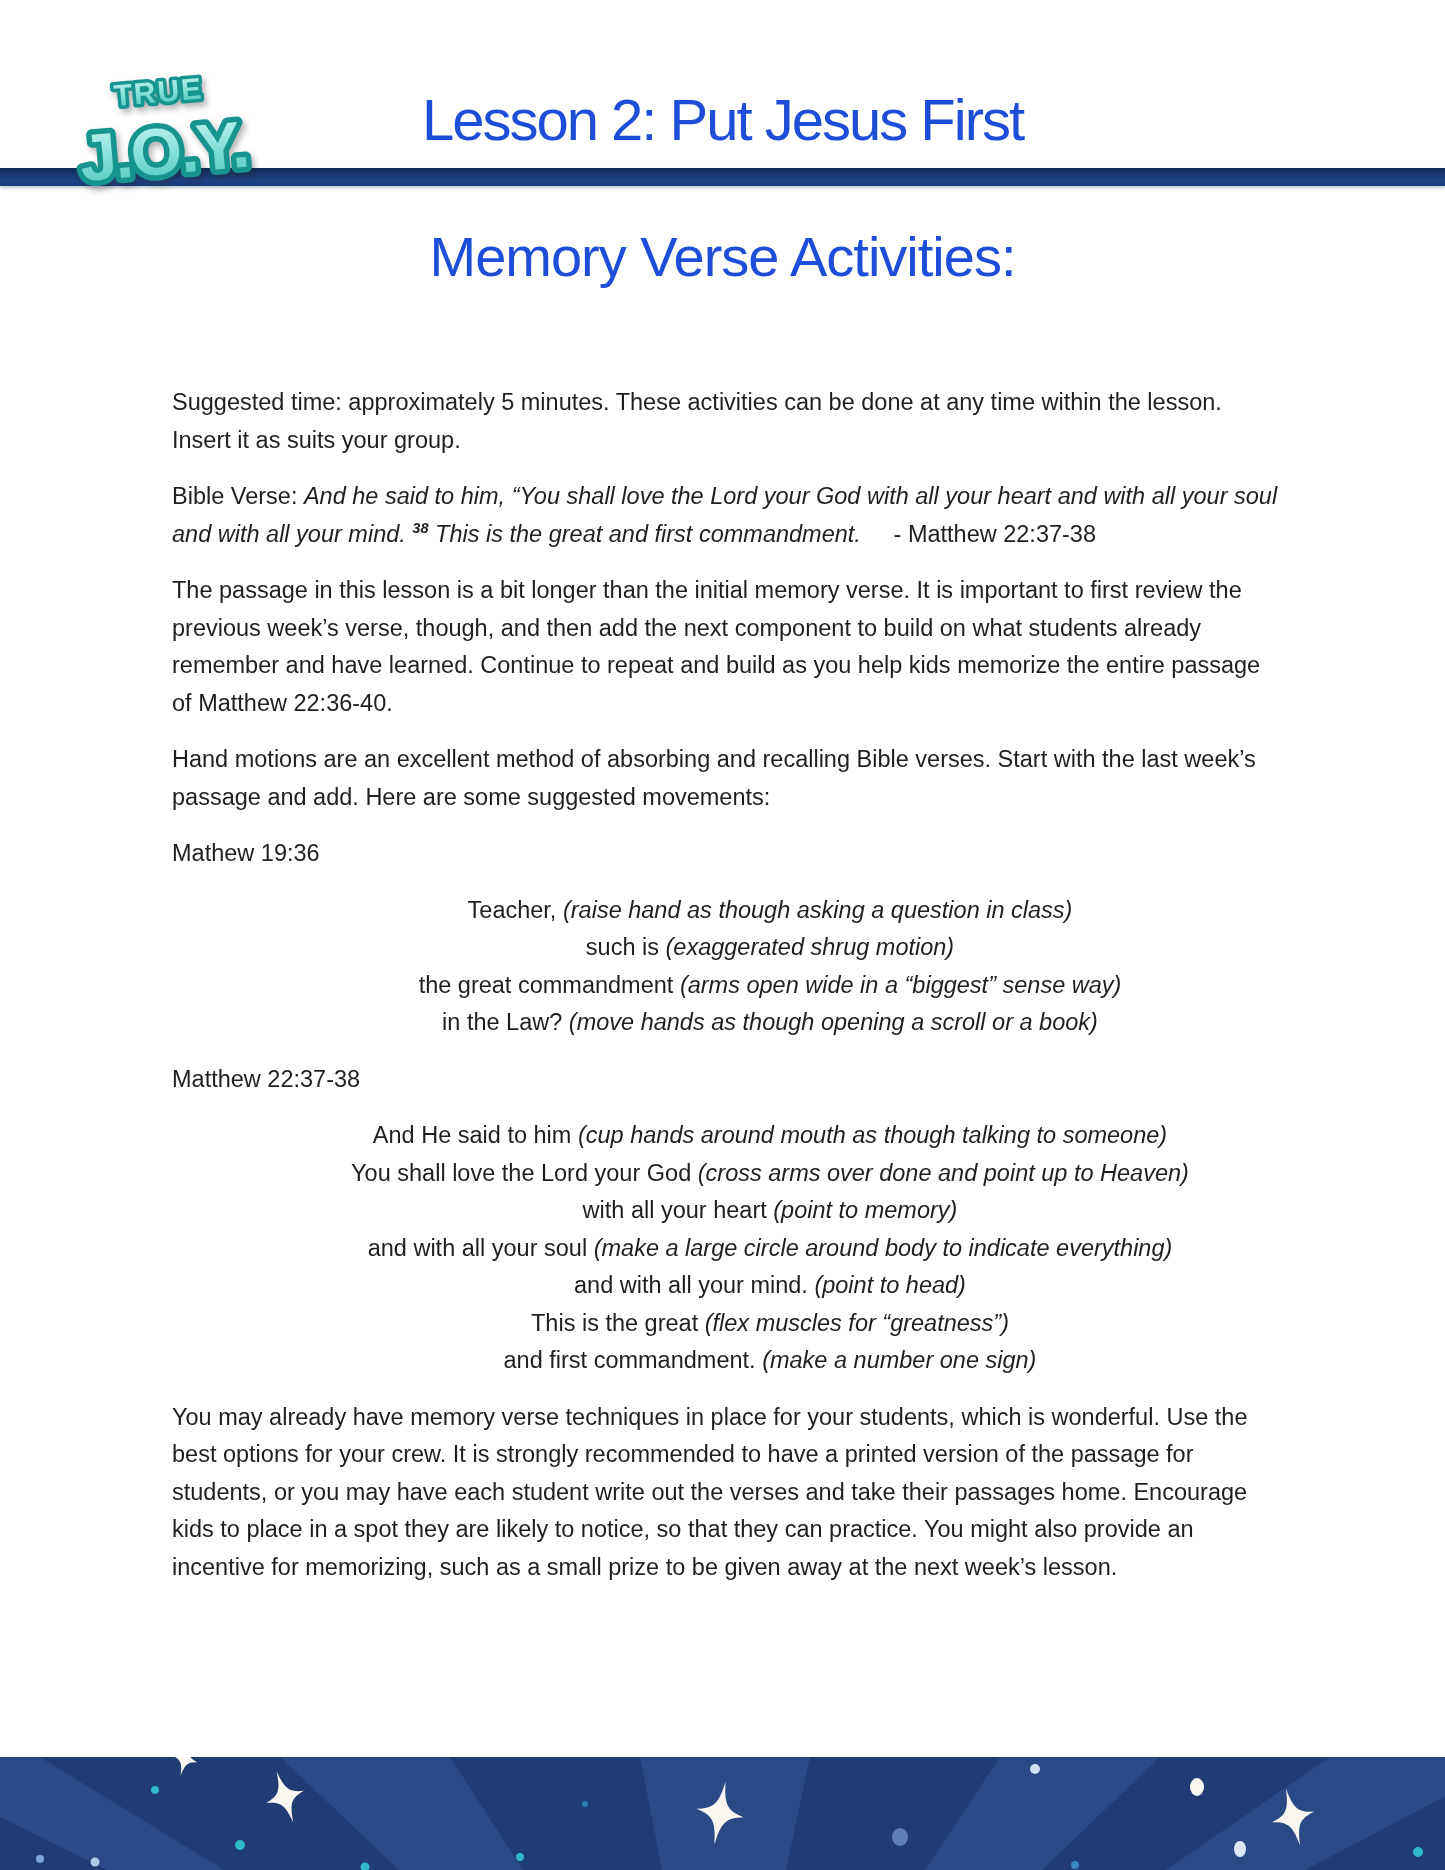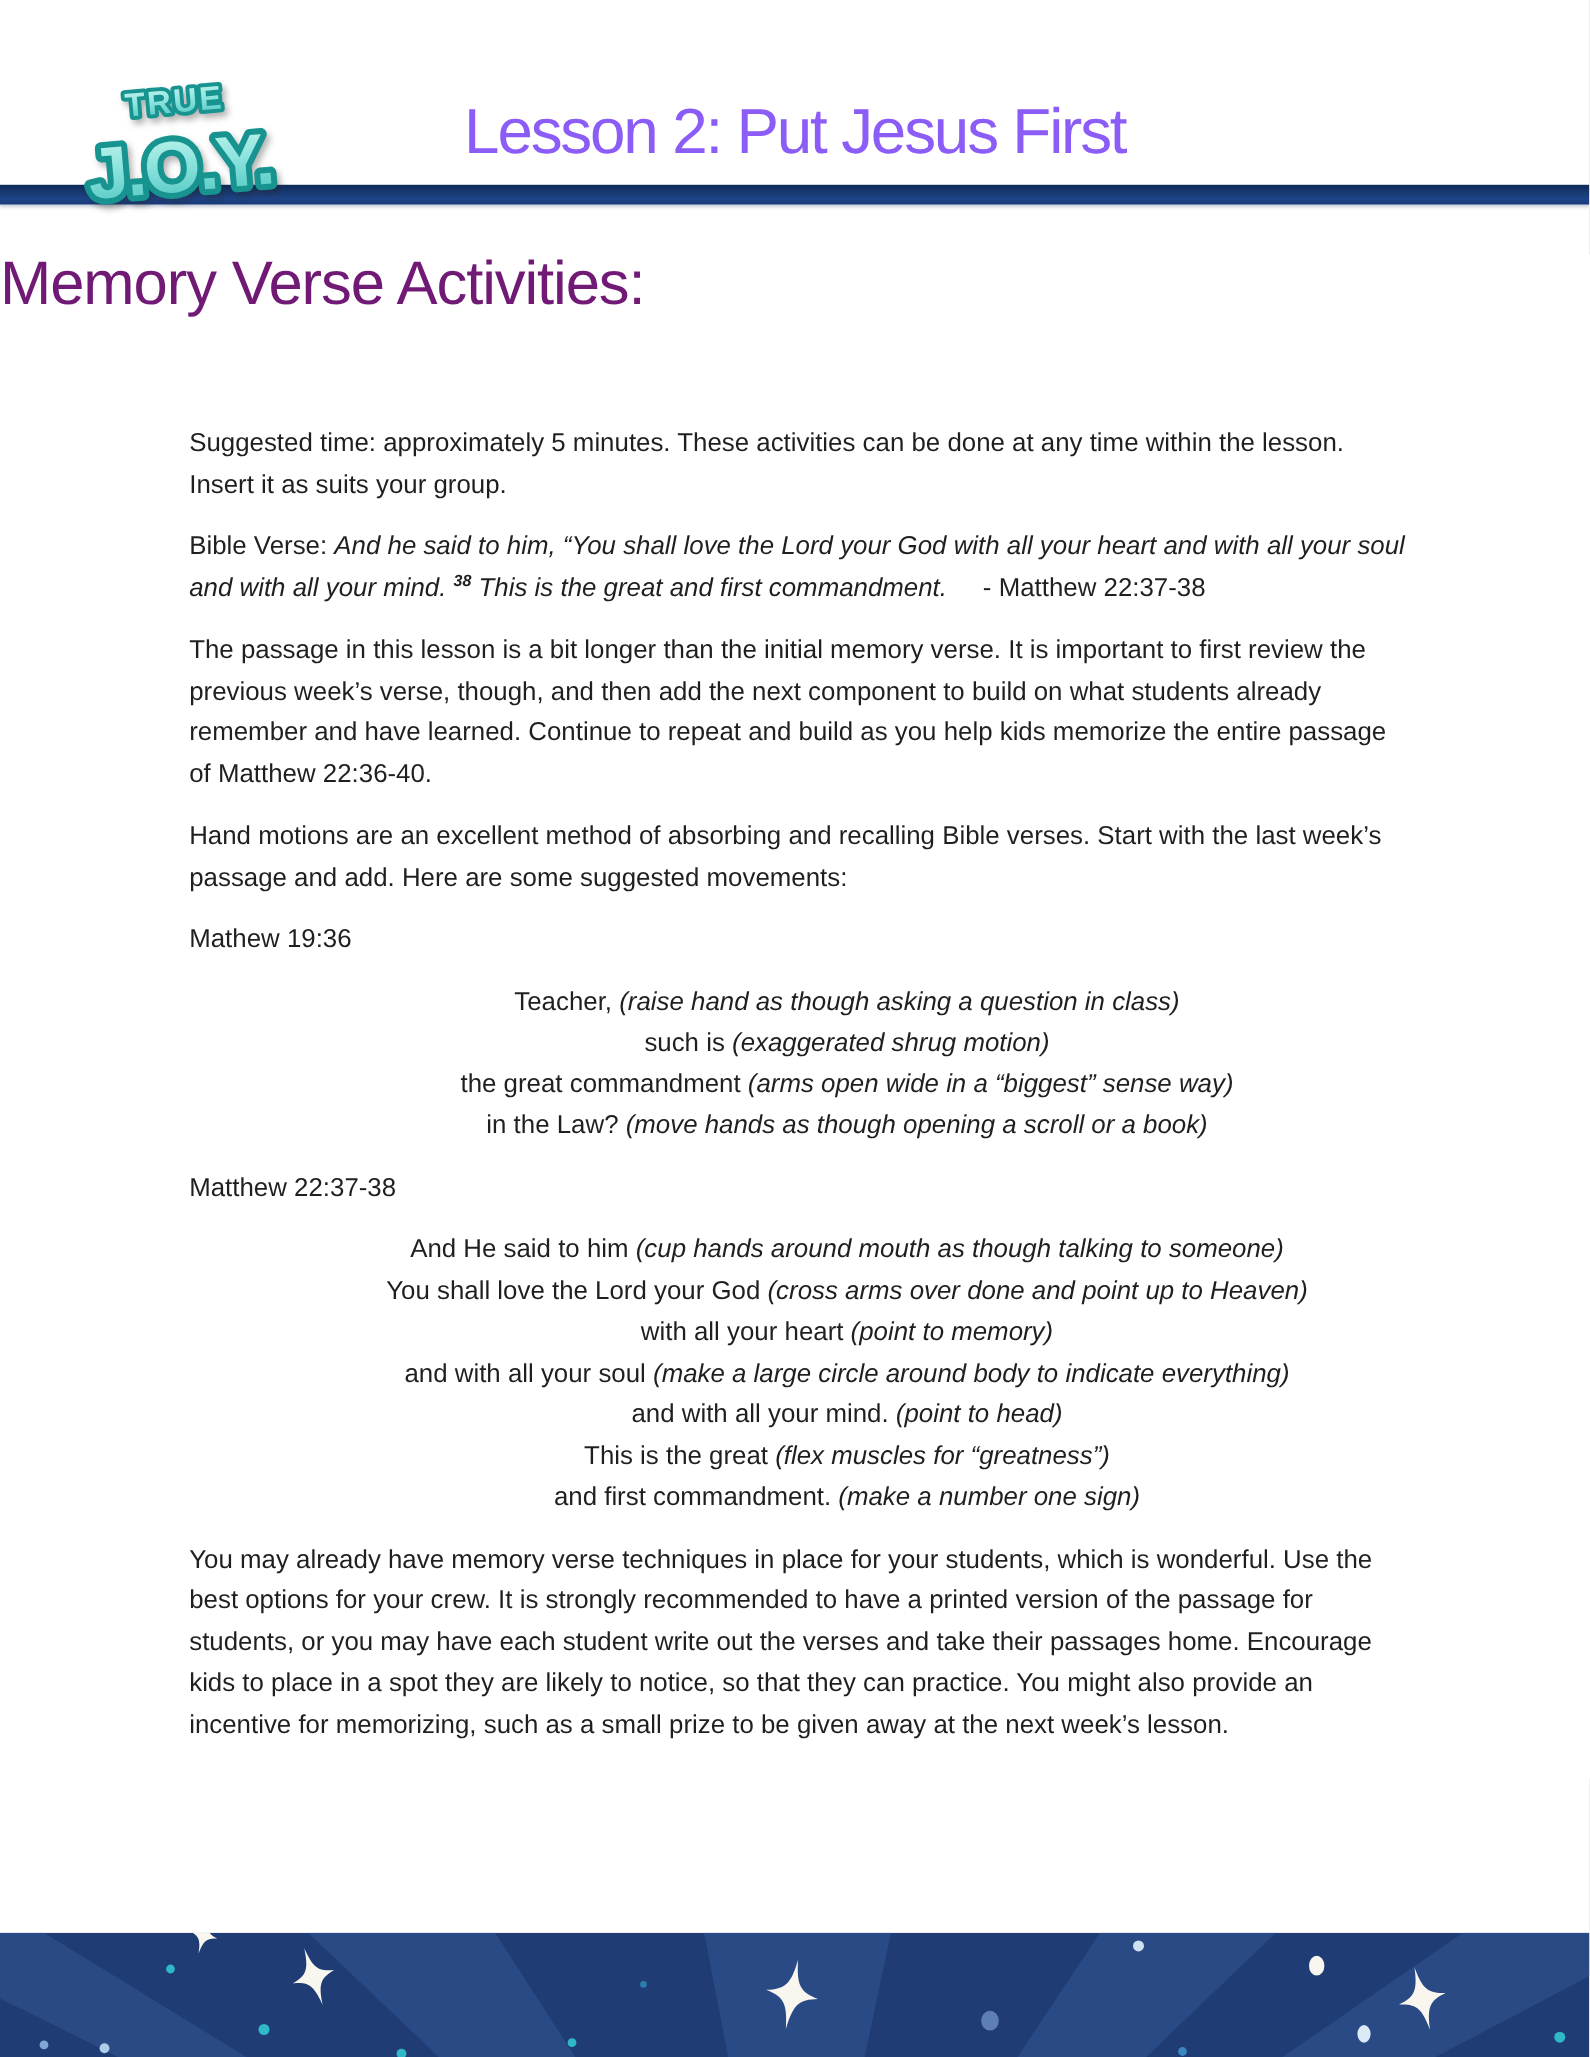--- a/index.html
+++ b/index.html
@@ -11,37 +11,37 @@
     overflow:hidden;
     font-family:"Liberation Sans", sans-serif;
     color:#1f1f1f;
   }
 
   
   .header{position:absolute;top:0;left:0;width:100%;height:230px;}
   .lesson-title{
     position:absolute;top:86px;left:0;width:1445px;
     margin:0;text-align:center;
-    font-weight:300;font-size:58px;letter-spacing:-2px;color:#8b5cf6;
+    font-weight:300;font-size:58px;letter-spacing:-2px;color:#1d4ed8;
   }
   .divider-bar{
     position:absolute;top:168px;left:0;width:100%;height:18px;
     background:linear-gradient(to bottom,#0d2a58 0%,#16366b 30%,#1e4489 70%,#173a79 100%);
     box-shadow:0 2px 3px rgba(90,110,140,.35);
   }
   .logo{
     position:absolute;top:58px;left:42px;width:240px;height:150px;
     filter:drop-shadow(3px 4px 3px rgba(40,40,40,.35));
   }
 
   
   .page-heading{
     position:absolute;top:224px;left:0;width:1445px;
-    margin:0;
-    font-weight:300;font-size:56px;letter-spacing:-1px;color:#701a75;
+    margin:0;text-align:center;
+    font-weight:300;font-size:56px;letter-spacing:-1px;color:#1d4ed8;
   }
 
   
   .body-copy{
     position:absolute;top:352px;left:172px;width:1108px;
     font-size:23.5px;line-height:37.5px;margin-top:32px;
   }
   .body-copy p{margin:0 0 19px 0;}
   .motion-block{margin:0 0 19px 0;padding-left:88px;}
   .mline{line-height:37.5px;text-align:center;}

